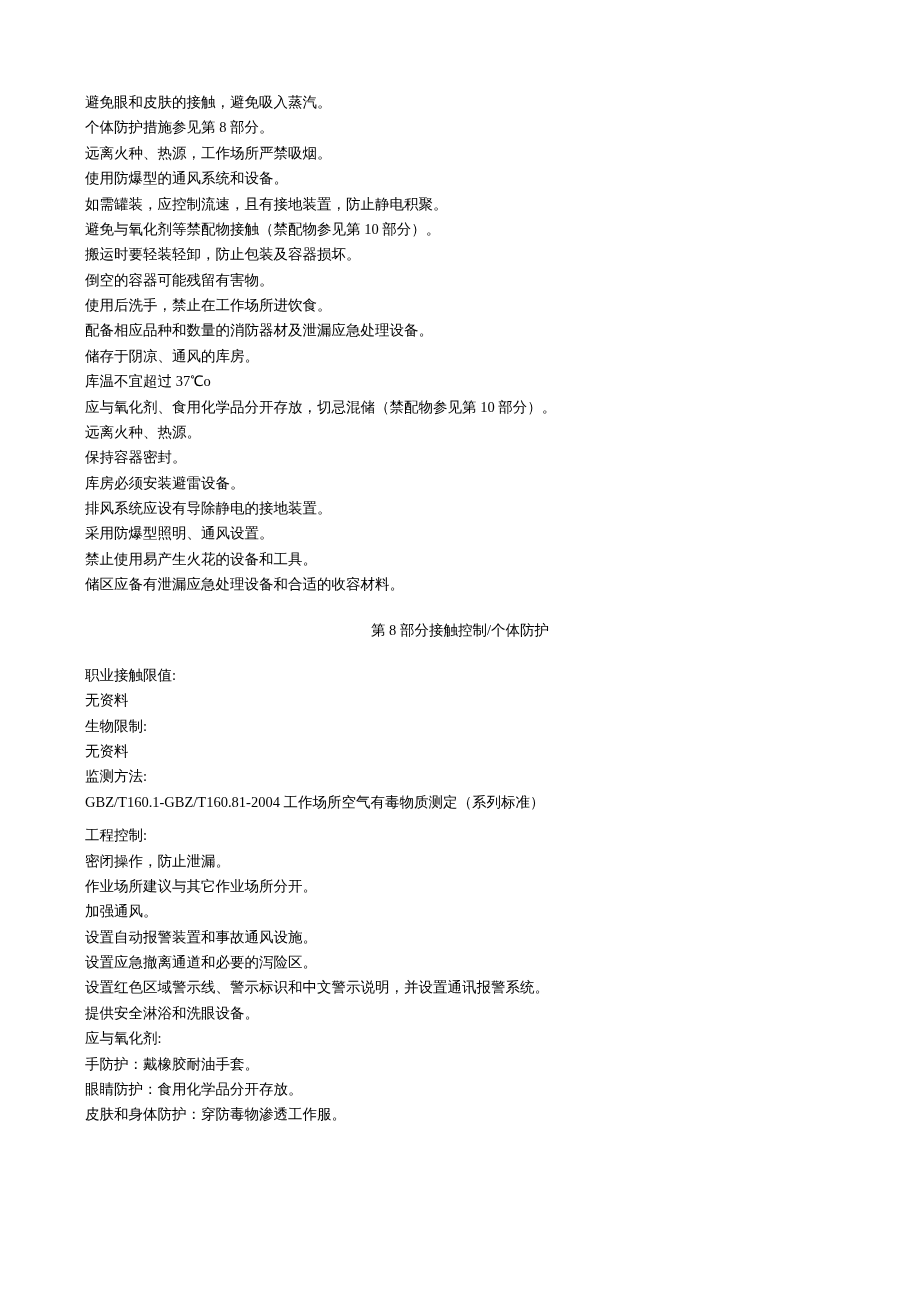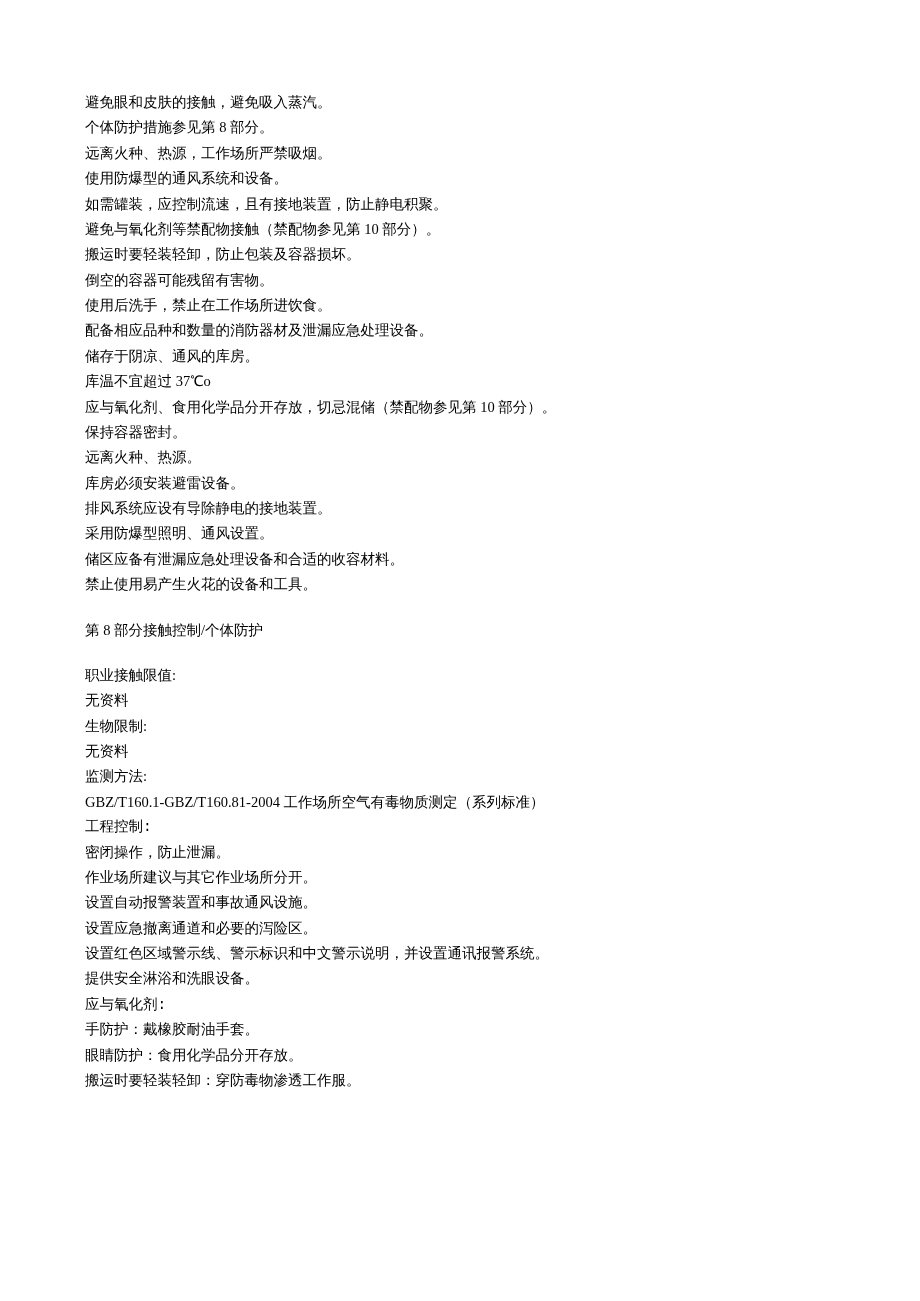--- a/index.html
+++ b/index.html
@@ -10,71 +10,71 @@
     line-height: 1.75;
     color: #000;
     background: #fff;
     width: 920px;
     box-sizing: border-box;
   }
   .line {
     display: block;
   }
   .section-heading {
-    text-align: left;
+    text-align: center;
     margin-top: 20px;
     margin-bottom: 20px;
   }
   .block2 {
-    margin-top: 0;
-    font-family: Liberation Mono, monospace;
+    margin-top: 8px;
   }
 </style>
 </head>
 <body>
 
 <div>
   <span class="line">避免眼和皮肤的接触，避免吸入蒸汽。</span>
   <span class="line">个体防护措施参见第 8 部分。</span>
   <span class="line">远离火种、热源，工作场所严禁吸烟。</span>
   <span class="line">使用防爆型的通风系统和设备。</span>
   <span class="line">如需罐装，应控制流速，且有接地装置，防止静电积聚。</span>
   <span class="line">避免与氧化剂等禁配物接触（禁配物参见第 10 部分）。</span>
   <span class="line">搬运时要轻装轻卸，防止包装及容器损坏。</span>
   <span class="line">倒空的容器可能残留有害物。</span>
   <span class="line">使用后洗手，禁止在工作场所进饮食。</span>
   <span class="line">配备相应品种和数量的消防器材及泄漏应急处理设备。</span>
   <span class="line">储存于阴凉、通风的库房。</span>
   <span class="line">库温不宜超过 37℃o</span>
   <span class="line">应与氧化剂、食用化学品分开存放，切忌混储（禁配物参见第 10 部分）。</span>
+  <span class="line">远离火种、热源。</span>
   <span class="line">保持容器密封。</span>
-  <span class="line">远离火种、热源。</span>
   <span class="line">库房必须安装避雷设备。</span>
   <span class="line">排风系统应设有导除静电的接地装置。</span>
   <span class="line">采用防爆型照明、通风设置。</span>
+  <span class="line">禁止使用易产生火花的设备和工具。</span>
   <span class="line">储区应备有泄漏应急处理设备和合适的收容材料。</span>
-  <span class="line">禁止使用易产生火花的设备和工具。</span>
 </div>
 
 <div class="section-heading">第 8 部分接触控制/个体防护</div>
 
 <div>
   <span class="line">职业接触限值:</span>
   <span class="line">无资料</span>
   <span class="line">生物限制:</span>
   <span class="line">无资料</span>
   <span class="line">监测方法:</span>
   <span class="line">GBZ/T160.1-GBZ/T160.81-2004 工作场所空气有毒物质测定（系列标准）</span>
 </div>
 
 <div class="block2">
   <span class="line">工程控制:</span>
   <span class="line">密闭操作，防止泄漏。</span>
   <span class="line">作业场所建议与其它作业场所分开。</span>
+  <span class="line">加强通风。</span>
   <span class="line">设置自动报警装置和事故通风设施。</span>
   <span class="line">设置应急撤离通道和必要的泻险区。</span>
   <span class="line">设置红色区域警示线、警示标识和中文警示说明，并设置通讯报警系统。</span>
   <span class="line">提供安全淋浴和洗眼设备。</span>
   <span class="line">应与氧化剂:</span>
   <span class="line">手防护：戴橡胶耐油手套。</span>
   <span class="line">眼睛防护：食用化学品分开存放。</span>
-  <span class="line">搬运时要轻装轻卸：穿防毒物渗透工作服。</span>
+  <span class="line">皮肤和身体防护：穿防毒物渗透工作服。</span>
 </div>
 
 </body></html>

